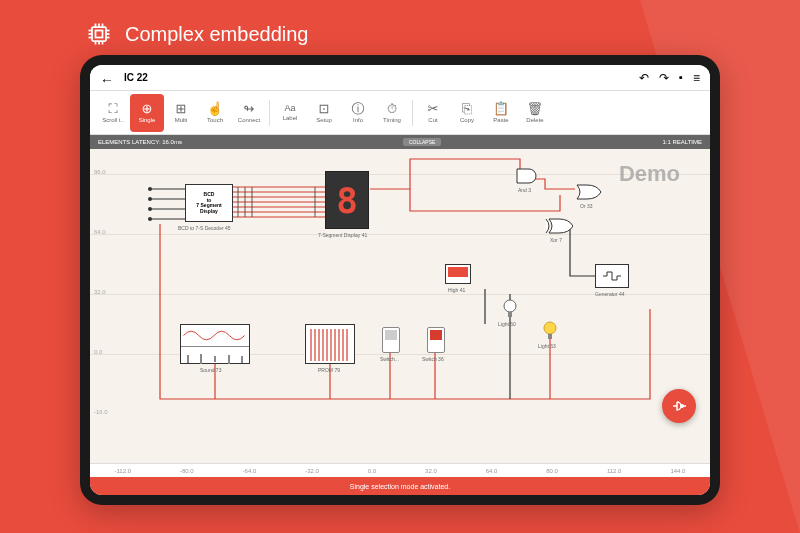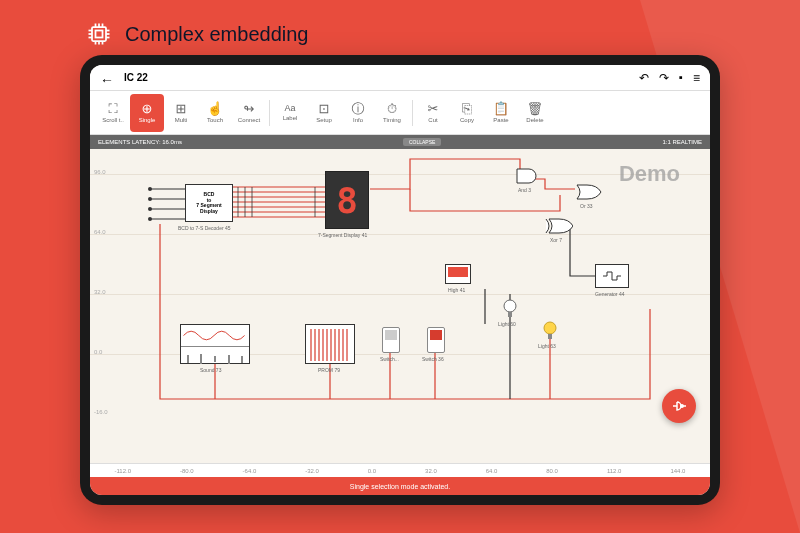--- a/index.html
+++ b/index.html
@@ -1,18 +1,18 @@
 <!DOCTYPE html>
 <html><head>
 <meta charset="utf-8">
 <style>
 * { box-sizing: border-box; margin: 0; padding: 0; }
 body { font-family: -apple-system, Arial, sans-serif; background: #e84c3d; width: 800px; height: 533px; overflow: hidden; position: relative; }
 .bg-diagonal { position: absolute; top: 0; right: 0; width: 0; height: 0; border-left: 160px solid transparent; border-top: 533px solid rgba(255,255,255,0.08); }
-.page-header { position: absolute; top: 20px; left: 85px; display: flex; align-items: center; gap: 12px; color: #0f172a; }
+.page-header { position: absolute; top: 20px; left: 85px; display: flex; align-items: center; gap: 12px; color: #ffffff; }
 .page-header .chip { width: 28px; height: 28px; }
 .page-header h1 { font-size: 20px; font-weight: 400; }
 .tablet { position: absolute; top: 55px; left: 80px; width: 640px; height: 450px; background: #1a1a1a; border-radius: 22px; padding: 10px; box-shadow: 0 8px 30px rgba(0,0,0,0.25); }
 .screen { width: 100%; height: 100%; background: #f7f3ec; border-radius: 12px; overflow: hidden; display: flex; flex-direction: column; position: relative; }
 .app-header { height: 26px; display: flex; align-items: center; justify-content: space-between; padding: 0 10px; background: #fff; border-bottom: 1px solid #ddd; font-size: 9px; }
 .app-header .left { display: flex; align-items: center; gap: 10px; }
 .app-header .back { font-size: 14px; cursor: pointer; }
 .app-header .actions { display: flex; gap: 10px; font-size: 12px; }
 .app-header .actions span { cursor: pointer; }
 .toolbar { height: 44px; display: flex; align-items: center; padding: 0 6px; gap: 0; background: #fff; border-bottom: 1px solid #ddd; }

